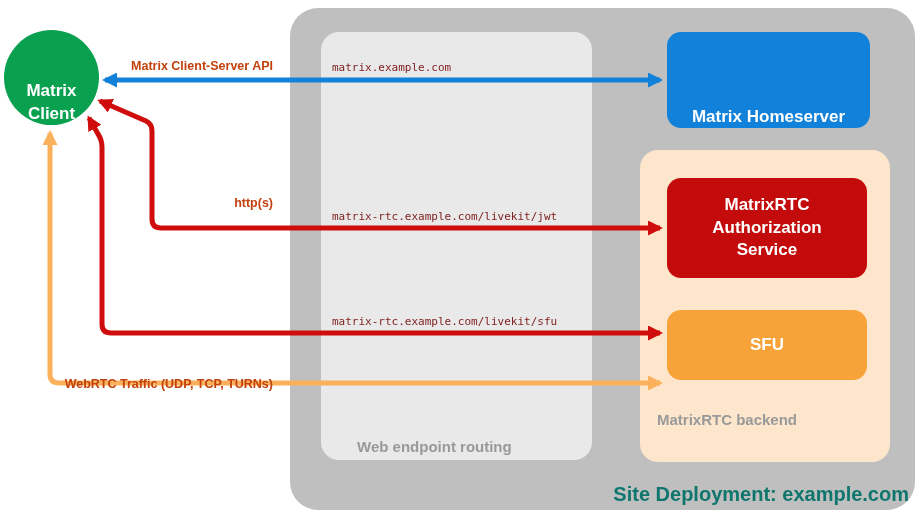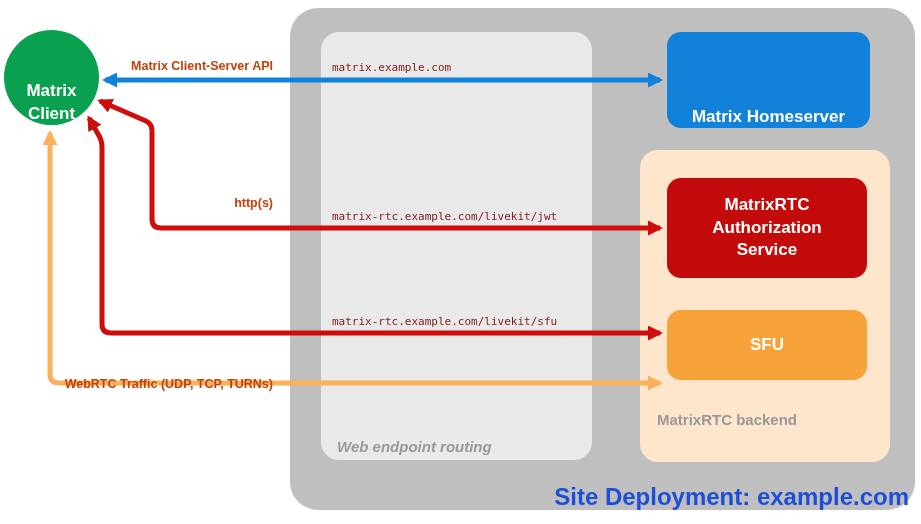--- a/index.html
+++ b/index.html
@@ -14,23 +14,23 @@
   .backend-box{left:640px;top:150px;width:250px;height:312px;border-radius:18px;}
   
   .node{display:flex;align-items:center;justify-content:center;text-align:center;
         color:#fff;font-weight:bold;font-size:17px;line-height:1.32;}
   .client-node{left:4px;top:30px;width:95px;height:95px;border-radius:50%;}
   .homeserver-node{left:667px;top:32px;width:203px;height:96px;border-radius:14px;align-items:flex-end;}
   .auth-node{left:667px;top:178px;width:200px;height:100px;border-radius:14px;padding:0 22px;box-sizing:border-box;}
   .sfu-node{left:667px;top:310px;width:200px;height:70px;border-radius:14px;}
   
   .zone-label{font-weight:bold;font-size:15px;color:#999;}
-  .routing-label{left:337px;top:438px;font-style:italic;}
+  .routing-label{left:357px;top:438px;}
   .backend-label{left:657px;top:411px;}
-  .site-label{right:12px;top:483px;font-weight:bold;font-size:24px;color:#1d4ed8;}
+  .site-label{right:12px;top:483px;font-weight:bold;font-size:20px;color:#0f766e;}
   
   .endpoint{font-family:"DejaVu Sans Mono",monospace;font-size:11px;color:#7f1d1d;left:332px;white-space:nowrap;}
   .ep-0{top:61px;} .ep-1{top:210px;} .ep-2{top:315px;}
   
   .arrow-label{width:245px;text-align:right;right:648px;font-weight:bold;font-size:12.5px;color:#c2410c;white-space:nowrap;}
   .al-0{top:59px;} .al-1{top:196px;} .al-2{top:312px;} .al-3{top:377px;}
   
   #wires{position:absolute;left:0;top:0;width:921px;height:524px;pointer-events:none;}
   #wires path.wire{fill:none;stroke-width:5;stroke-linejoin:round;}
 </style>

